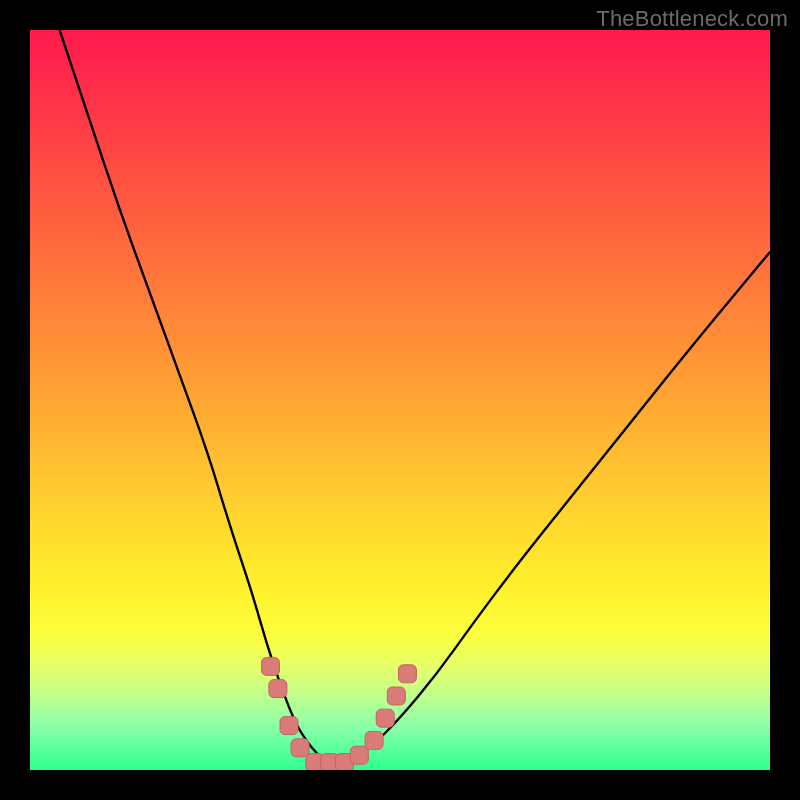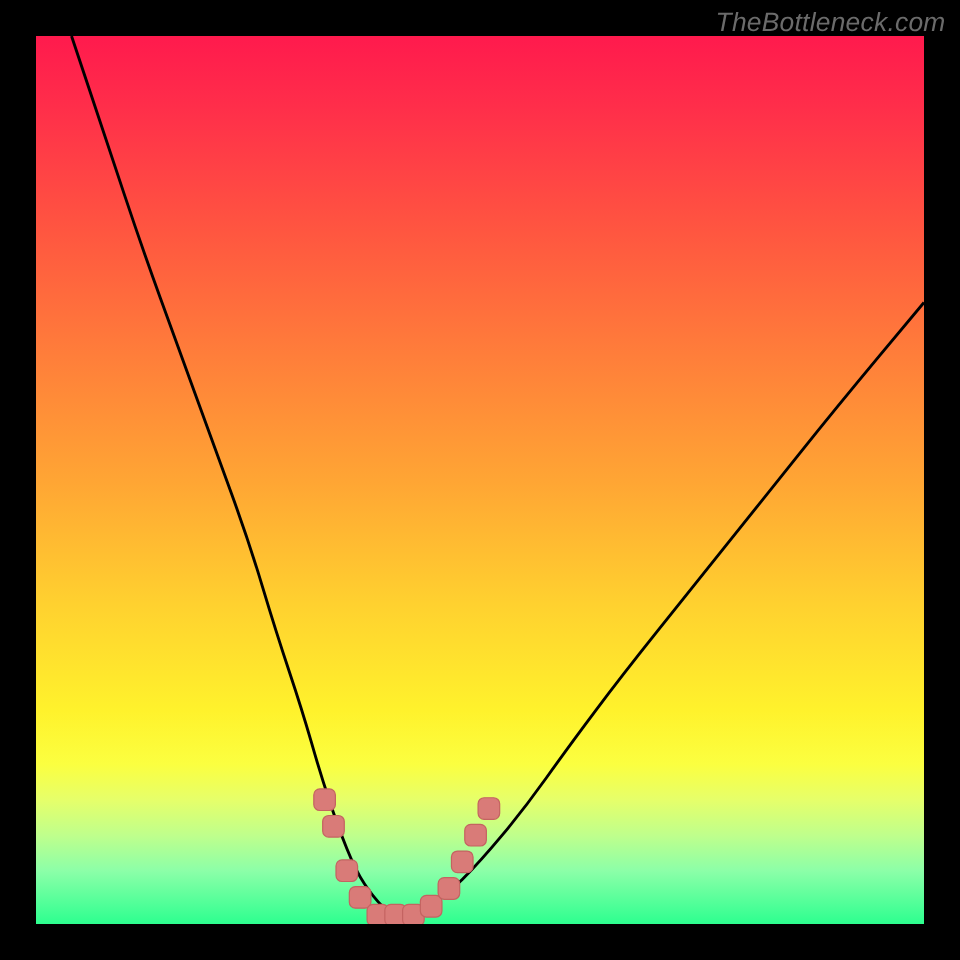--- a/index.html
+++ b/index.html
@@ -8,21 +8,20 @@
     width: 800px;
     height: 800px;
     overflow: hidden;
     background: #000;
     font-family: Arial, Helvetica, sans-serif;
   }
   .frame {
     position: absolute;
     inset: 0;
     background: #000;
-    font-style: italic;
   }
   .plot {
     position: absolute;
     left: 30px;
     top: 30px;
     width: 740px;
     height: 740px;
     overflow: hidden;
   }
   .gradient {

